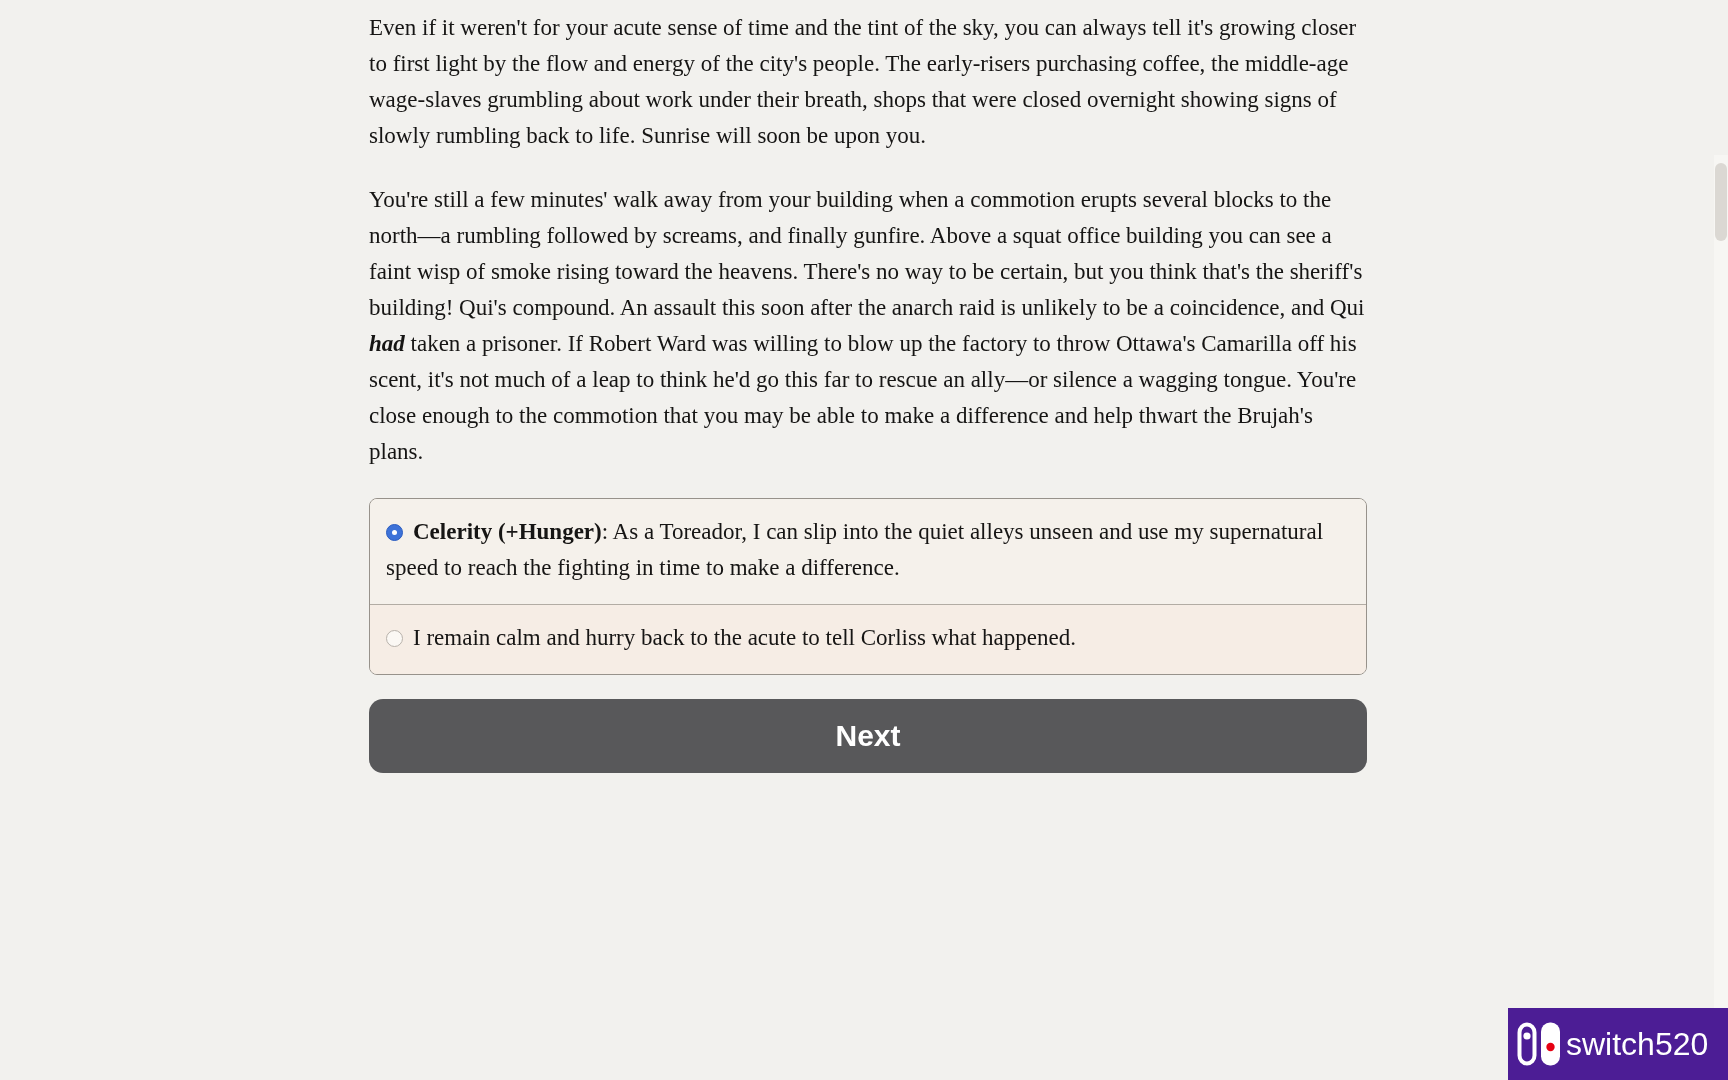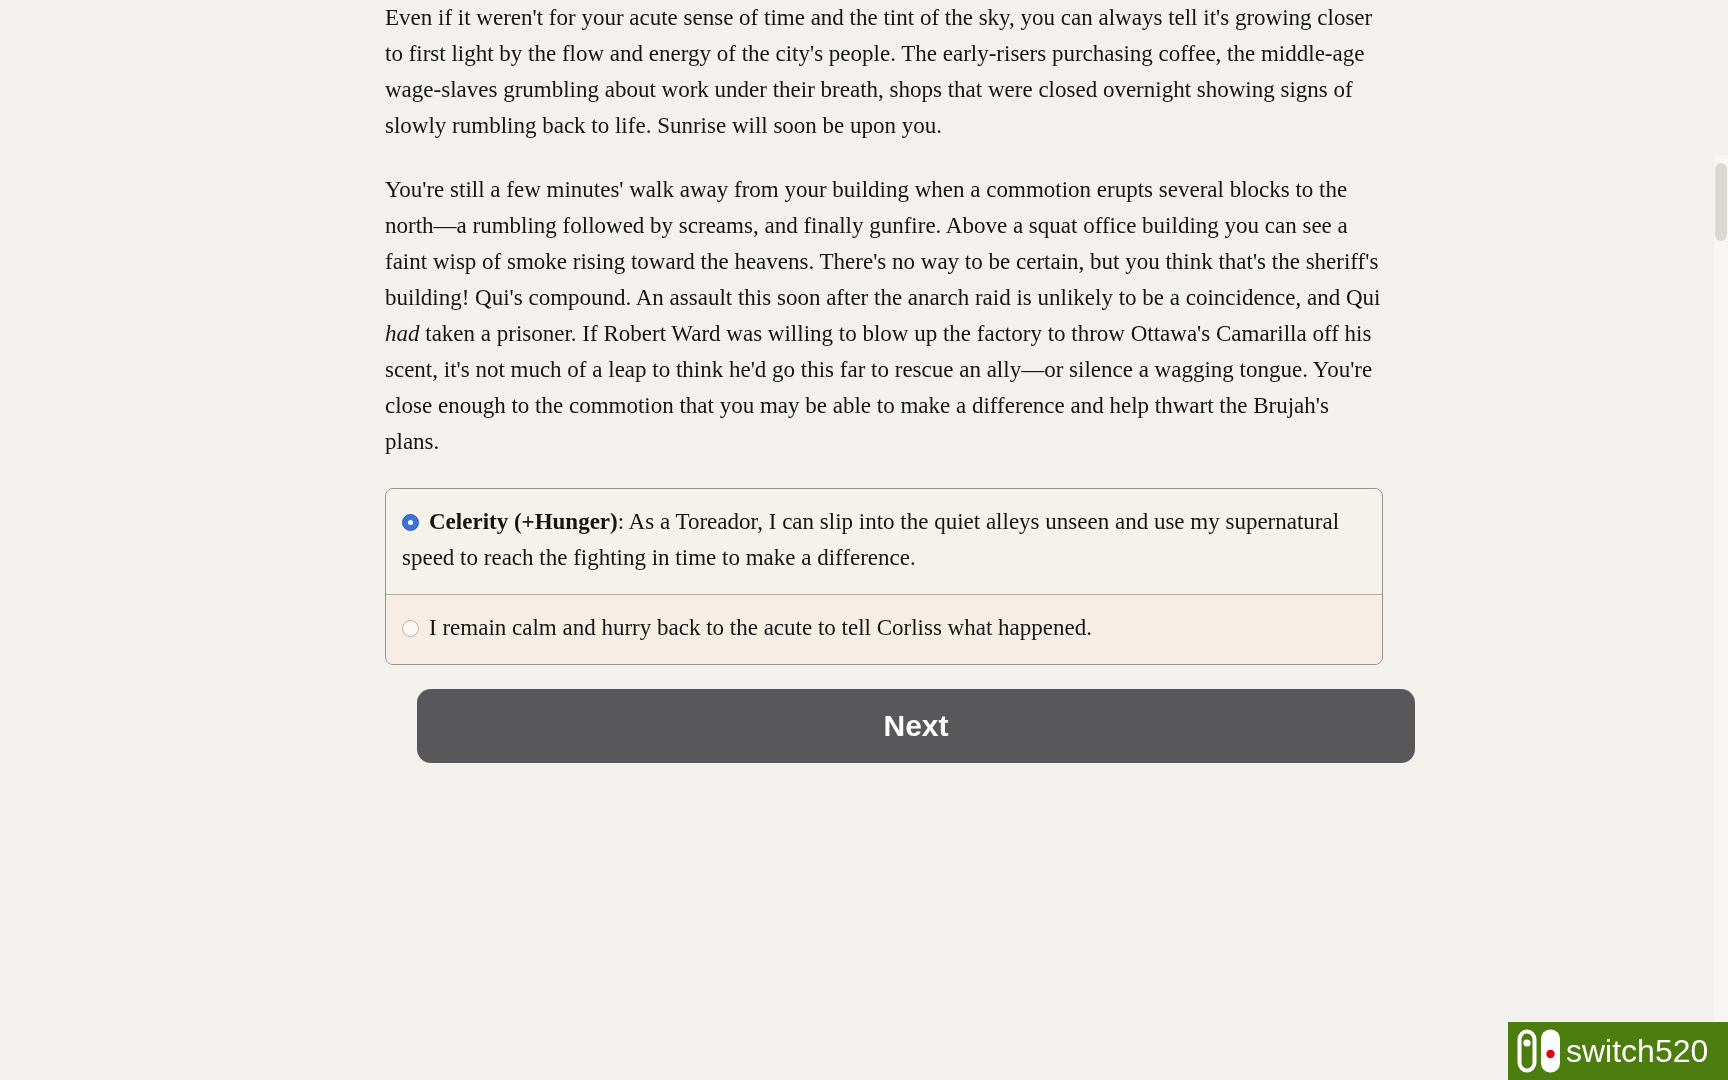--- a/index.html
+++ b/index.html
@@ -9,34 +9,34 @@
   .viewport {
     position: relative;
     width: 1728px;
     height: 1080px;
     background: #f2f1ee;
     overflow: hidden;
   }
 
   .content {
     position: absolute;
-    left: 385px;
+    left: 369px;
     top: 0;
     width: 1000px;
-    padding-top: 0;
+    padding-top: 10px;
   }
 
   .story p {
     font-size: 23px;
     line-height: 36px;
     color: #161514;
     margin: 0 0 28px 0;
     text-align: left;
   }
-  .story .ital { font-style: italic; }
+  .story .ital { font-style: italic; font-weight: bold; }
 
   .choices-box {
     width: 998px;
     border: 1px solid #97928b;
     border-radius: 8px;
     background: #f6f1ea;
     overflow: hidden;
     margin-top: 12px;
   }
   .choice-row {
@@ -87,21 +87,20 @@
     border: none;
     border-radius: 14px;
     color: #ffffff;
     font-family: "Liberation Sans", sans-serif;
     font-size: 30px;
     font-weight: bold;
     display: flex;
     align-items: center;
     justify-content: center;
     cursor: pointer;
-    margin-left: 32px;
   }
 
   .scrollbar-track {
     position: absolute;
     right: 0;
     top: 155px;
     width: 14px;
     height: 925px;
     background: #f7f6f3;
   }
@@ -112,23 +111,23 @@
     width: 12px;
     height: 78px;
     border-radius: 6px;
     background: #dbd8d3;
   }
 
   .watermark {
     position: absolute;
     right: 0;
     bottom: 0;
-    height: 58px;
+    height: 72px;
     width: 220px;
-    background: #4d7c0f;
+    background: #4c1d95;
     display: flex;
     align-items: center;
     padding-left: 8px;
     z-index: 5;
   }
   .watermark .wm-text {
     color: #ffffff;
     font-family: "Liberation Sans", sans-serif;
     font-size: 32px;
     line-height: 58px;

